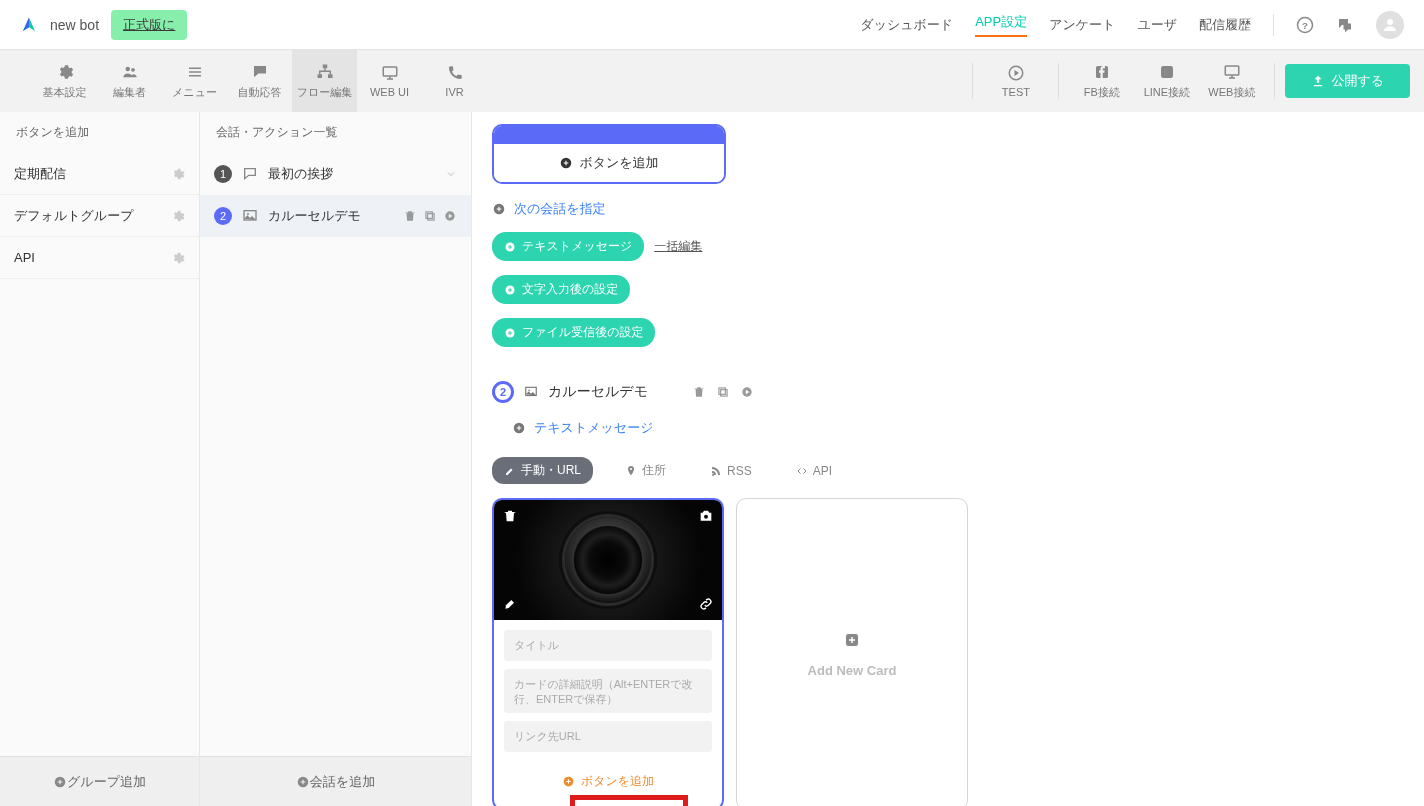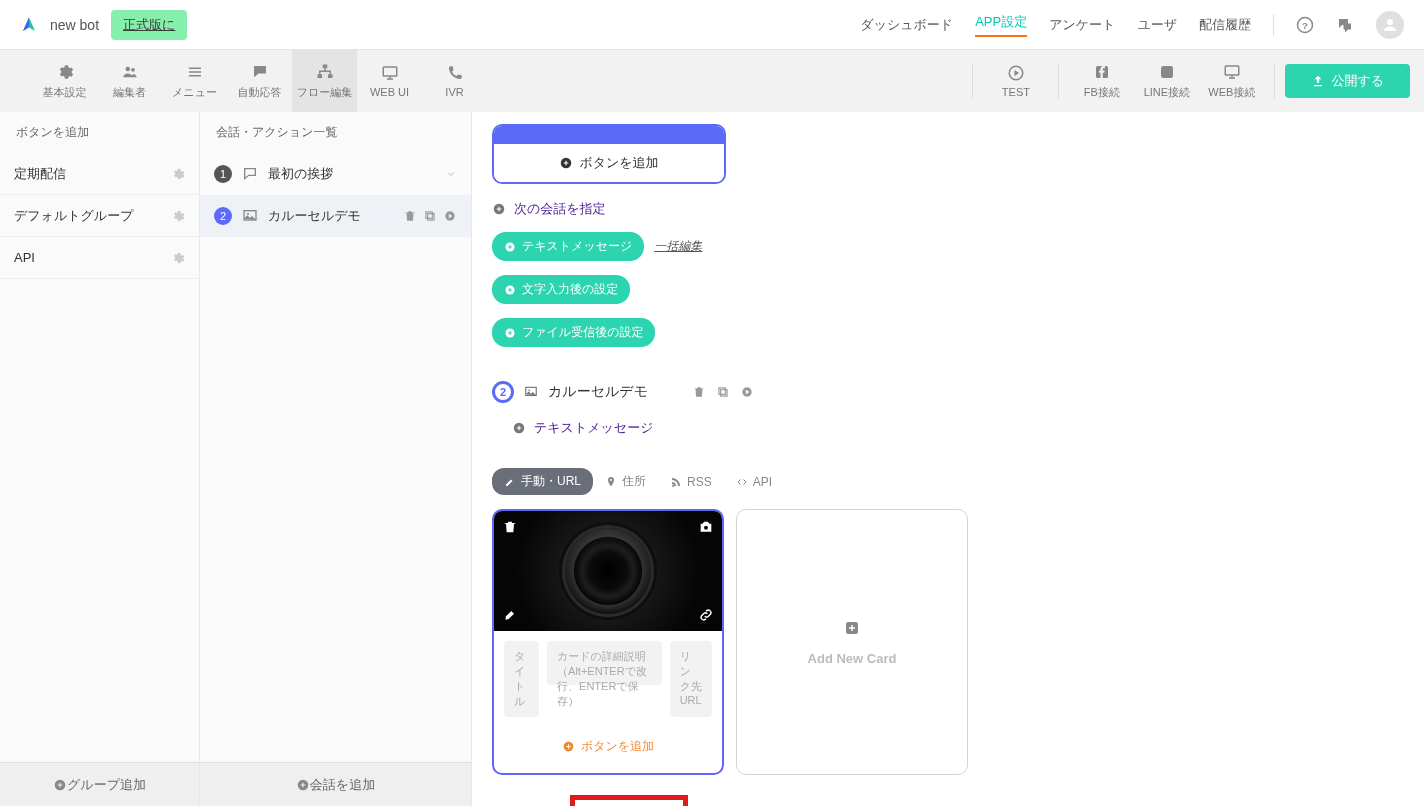--- a/index.html
+++ b/index.html
@@ -41,55 +41,55 @@
 .group-item{height:42px;display:flex;align-items:center;justify-content:space-between;padding:0 14px;cursor:pointer;font-size:13px;border-bottom:1px solid #eee;}
 .group-item .gear{fill:#ccc;width:14px;height:14px;}
 .action-item{height:42px;display:flex;align-items:center;padding:0 14px;gap:10px;cursor:pointer;font-size:13px;}
 .action-item:hover,.action-item.active{background:#eef1f6;}
 .num-badge{width:18px;height:18px;border-radius:50%;background:#555;color:#fff;font-size:11px;display:flex;align-items:center;justify-content:center;}
 .num-badge.blue{background:#5b6bf7;}
 .action-ico{width:16px;height:16px;fill:#888;flex-shrink:0;}
 .action-spacer{flex:1;}
 .action-tools{display:flex;gap:6px;align-items:center;}
 .action-tools svg{width:14px;height:14px;fill:#999;}
-.col-footer{height:44px;border-top:1px solid #e0e0e0;display:flex;align-items:center;justify-content:center;gap:0;background:#efefef;cursor:pointer;font-size:13px;color:#666;}
+.col-footer{height:50px;border-top:1px solid #e0e0e0;display:flex;align-items:center;justify-content:center;gap:0;background:#efefef;cursor:pointer;font-size:13px;color:#666;}
 .col-footer svg{width:14px;height:14px;fill:#888;}
 
 
 .prev-card{margin-top:12px;width:234px;border:2px solid #5b6bf7;border-radius:10px;overflow:hidden;}
 .prev-card-top{background:#5b6bf7;height:18px;}
 .prev-add-btn{background:#fff;height:38px;display:flex;align-items:center;justify-content:center;gap:6px;font-size:13px;color:#333;cursor:pointer;}
 .prev-add-btn svg{width:14px;height:14px;fill:#333;}
 
-.row-label{display:flex;align-items:center;gap:8px;margin-top:16px;font-size:13px;color:#4c1d95;}
+.row-label{display:flex;align-items:center;gap:8px;margin-top:16px;font-size:13px;color:#3b82f6;}
 .row-label svg{width:14px;height:14px;fill:#777;}
 
 .pill-row{display:flex;gap:10px;align-items:center;margin-top:14px;}
 .pill{background:#2cd4b0;color:#fff;padding:6px 12px;border-radius:14px;font-size:12px;display:flex;align-items:center;gap:6px;cursor:pointer;}
 .pill svg{width:12px;height:12px;fill:#fff;}
-.pill-link{font-size:12px;color:#555;text-decoration:underline;cursor:pointer;font-style:italic;}
+.pill-link{font-size:12px;color:#555;text-decoration:underline;cursor:pointer;}
 
 .section-head{display:flex;align-items:center;gap:10px;margin-top:34px;}
 .section-head .title{font-size:14px;color:#333;font-weight:500;}
 .section-head .spacer{flex:1;}
 .section-head svg{width:14px;height:14px;fill:#999;}
 .sh-ring{width:22px;height:22px;border:3px solid #5b6bf7;border-radius:50%;display:flex;align-items:center;justify-content:center;color:#5b6bf7;font-size:11px;font-weight:600;}
 
-.tab-row{display:flex;gap:0;margin-top:31px;align-items:center;}
+.tab-row{display:flex;gap:20px;margin-top:20px;align-items:center;}
 .tab{padding:5px 12px;border-radius:12px;font-size:12px;color:#888;display:flex;align-items:center;gap:5px;cursor:pointer;}
 .tab.active{background:#6a6e78;color:#fff;}
 .tab svg{width:12px;height:12px;fill:currentColor;}
 
 .cards-row{display:flex;gap:12px;margin-top:14px;}
 .card{border:2px solid #5b6bf7;border-radius:10px;width:232px;overflow:hidden;background:#fff;}
 .card-img{position:relative;height:120px;background:radial-gradient(circle at 50% 50%,#2a2a2a 0%,#050505 72%);display:flex;align-items:center;justify-content:center;}
 .lens{width:86px;height:86px;border-radius:50%;background:radial-gradient(circle at 50% 50%,#000 0%,#0a0a0a 30%,#1e1e1e 42%,#060606 55%,#303030 57%,#0b0b0b 72%,#1a1a1a 75%,#000 100%);box-shadow:0 0 0 3px #2b2b2b,0 0 0 6px #0e0e0e,inset 0 6px 10px rgba(255,255,255,.12);}
 .card-img .corner{position:absolute;color:#fff;width:16px;height:16px;fill:#fff;}
 .tl{top:8px;left:8px;} .tr{top:8px;right:8px;} .bl{bottom:8px;left:8px;} .br{bottom:8px;right:8px;}
-.card-body{padding:10px;display:flex;flex-direction:row;gap:8px;}
+.card-body{padding:10px;display:flex;flex-direction:column;gap:8px;}
 .card-input{background:#f2f2f2;border-radius:4px;padding:8px 10px;font-size:11px;color:#aaa;}
 .card-input.tall{height:44px;}
 .card-add-btn{margin:2px 8px 10px 8px;height:34px;display:flex;align-items:center;justify-content:center;gap:6px;font-size:12px;color:#f08b2b;cursor:pointer;}
 .card-add-btn svg{width:13px;height:13px;fill:#f08b2b;}
 .card-empty{border:1px solid #d4d4d4;border-radius:10px;width:232px;display:flex;flex-direction:column;align-items:center;justify-content:center;color:#bcbcbc;gap:14px;cursor:pointer;font-weight:600;}
 .card-empty svg{width:18px;height:18px;fill:#888;}
 
 .highlight-box{position:absolute;border:5px solid #e01b1b;width:118px;height:56px;}
 </style>
 </head>

